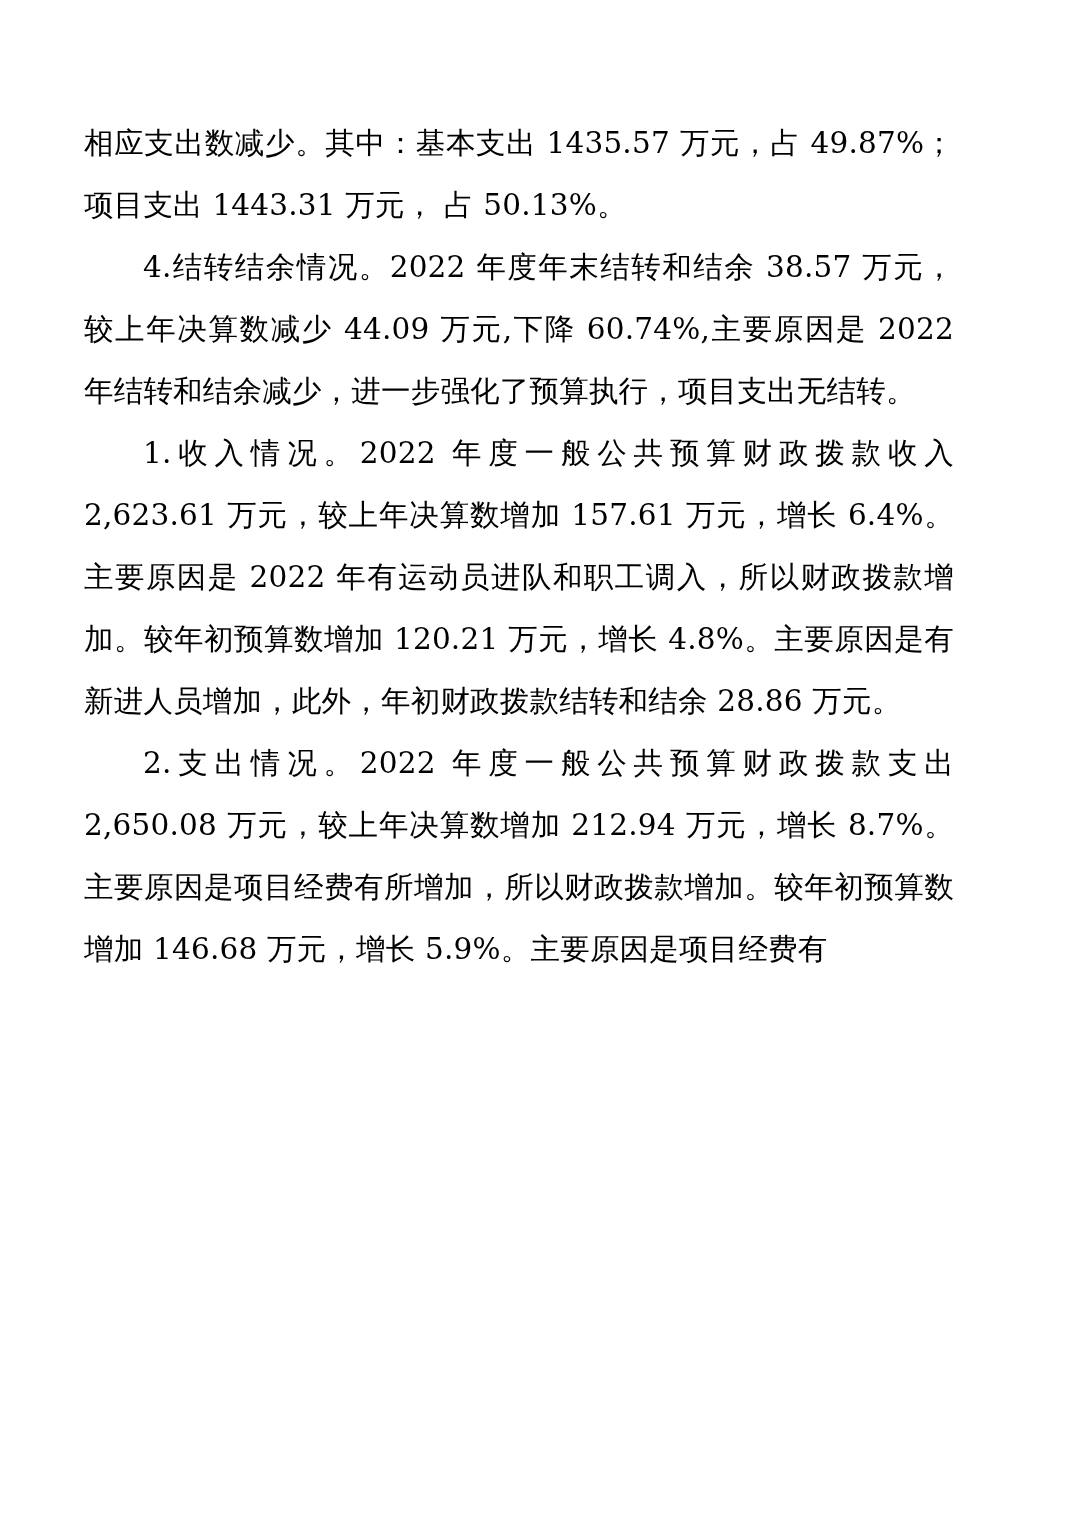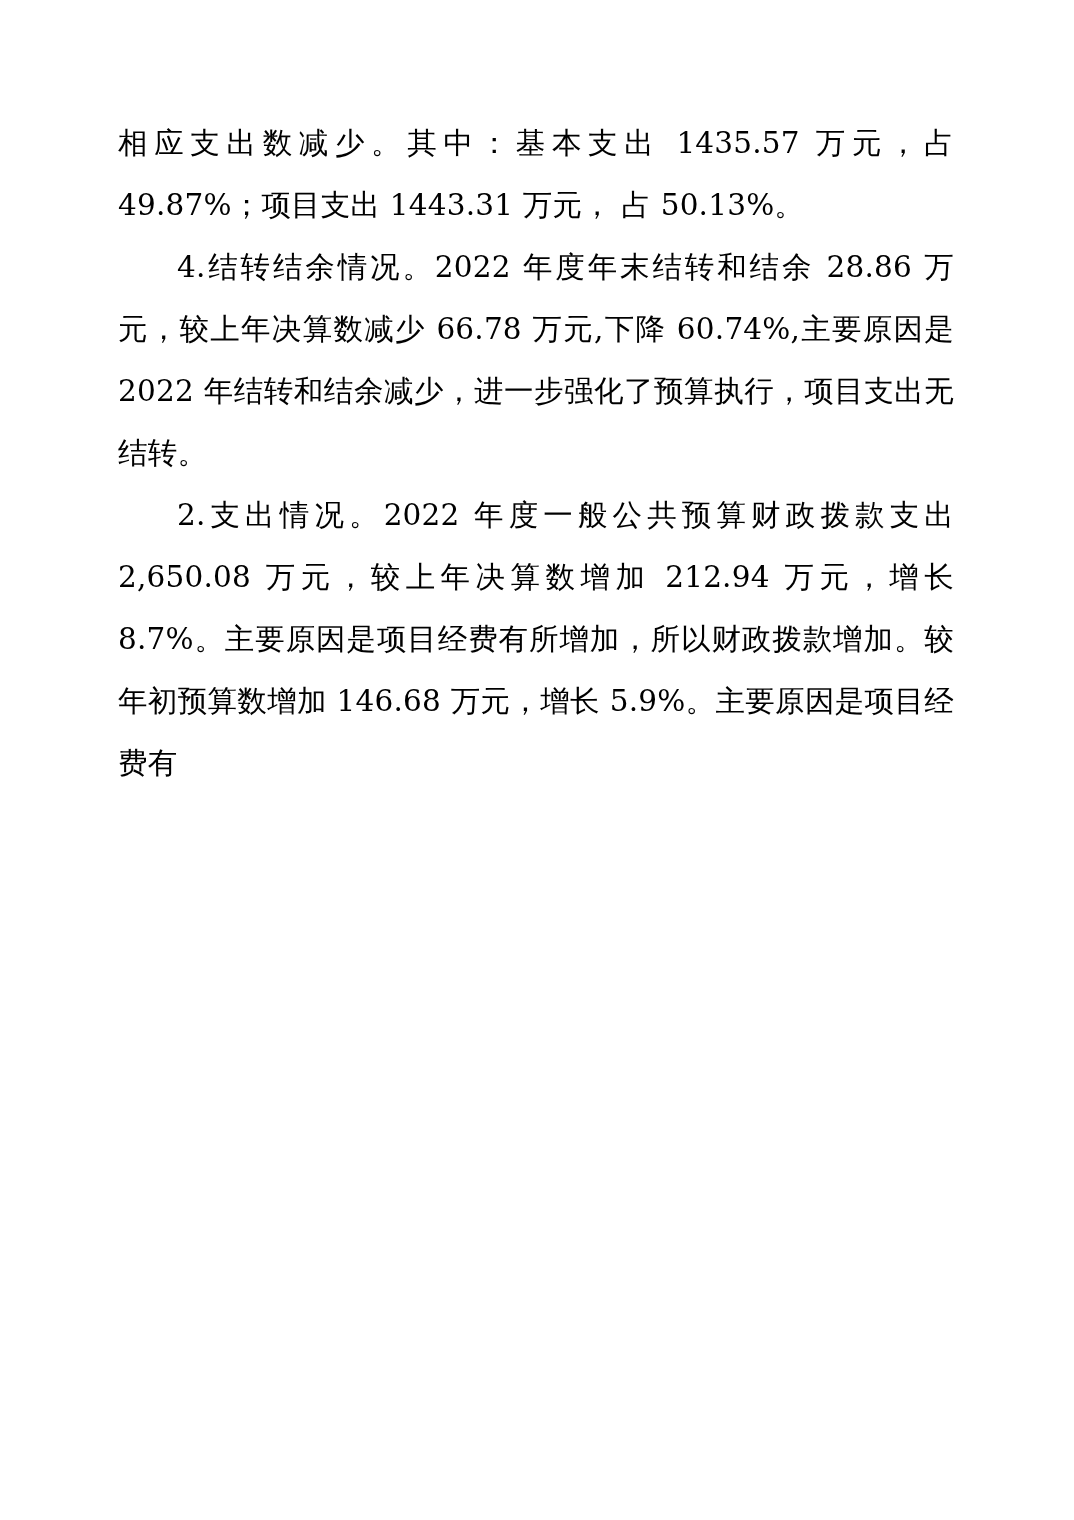--- a/index.html
+++ b/index.html
@@ -11,21 +11,21 @@
     width: 1074px;
     height: 1520px;
     font-family: "DejaVu Serif", "Liberation Serif", serif;
     color: #000000;
     overflow: hidden;
   }
   .page {
     width: 1074px;
     height: 1444px;
     box-sizing: border-box;
-    padding: 112px 120px 60px 118px;
+    padding: 112px 120px 60px 84px;
     position: relative;
   }
   .doc-body {
     font-size: 29.5px;
     line-height: 62px;
     text-align: justify;
     text-justify: inter-ideograph;
     letter-spacing: 0.2px;
   }
   p {
@@ -43,22 +43,23 @@
   }
 </style>
 </head>
 <body>
 
 <div class="page">
   <div class="doc-body">
 
     <p class="noindent">相应支出数减少。其中：基本支出 1435.57 万元，占 49.87%；项目支出 1443.31 万元， 占 50.13%。</p>
 
-    <p class="para">4.结转结余情况。2022 年度年末结转和结余 28.86 万元，较上年决算数减少 66.78 万元,下降 60.74%,主要原因是 2022 年结转和结余减少，进一步强化了预算执行，项目支出无结转。</p>
+    <p class="para">4.结转结余情况。2022 年度年末结转和结余 38.57 万元，较上年决算数减少 44.09 万元,下降 60.74%,主要原因是 2022 年结转和结余减少，进一步强化了预算执行，项目支出无结转。</p>
 
 
 
 
+    <p class="para">1.收入情况。2022 年度一般公共预算财政拨款收入 2,623.61 万元，较上年决算数增加 157.61 万元，增长 6.4%。主要原因是 2022 年有运动员进队和职工调入，所以财政拨款增加。较年初预算数增加 120.21 万元，增长 4.8%。主要原因是有新进人员增加，此外，年初财政拨款结转和结余 28.86 万元。</p>
 
     <p class="para">2.支出情况。2022 年度一般公共预算财政拨款支出 2,650.08 万元，较上年决算数增加 212.94 万元，增长 8.7%。主要原因是项目经费有所增加，所以财政拨款增加。较年初预算数增加 146.68 万元，增长 5.9%。主要原因是项目经费有</p>
 
   </div>
 </div>
 
 </body></html>

